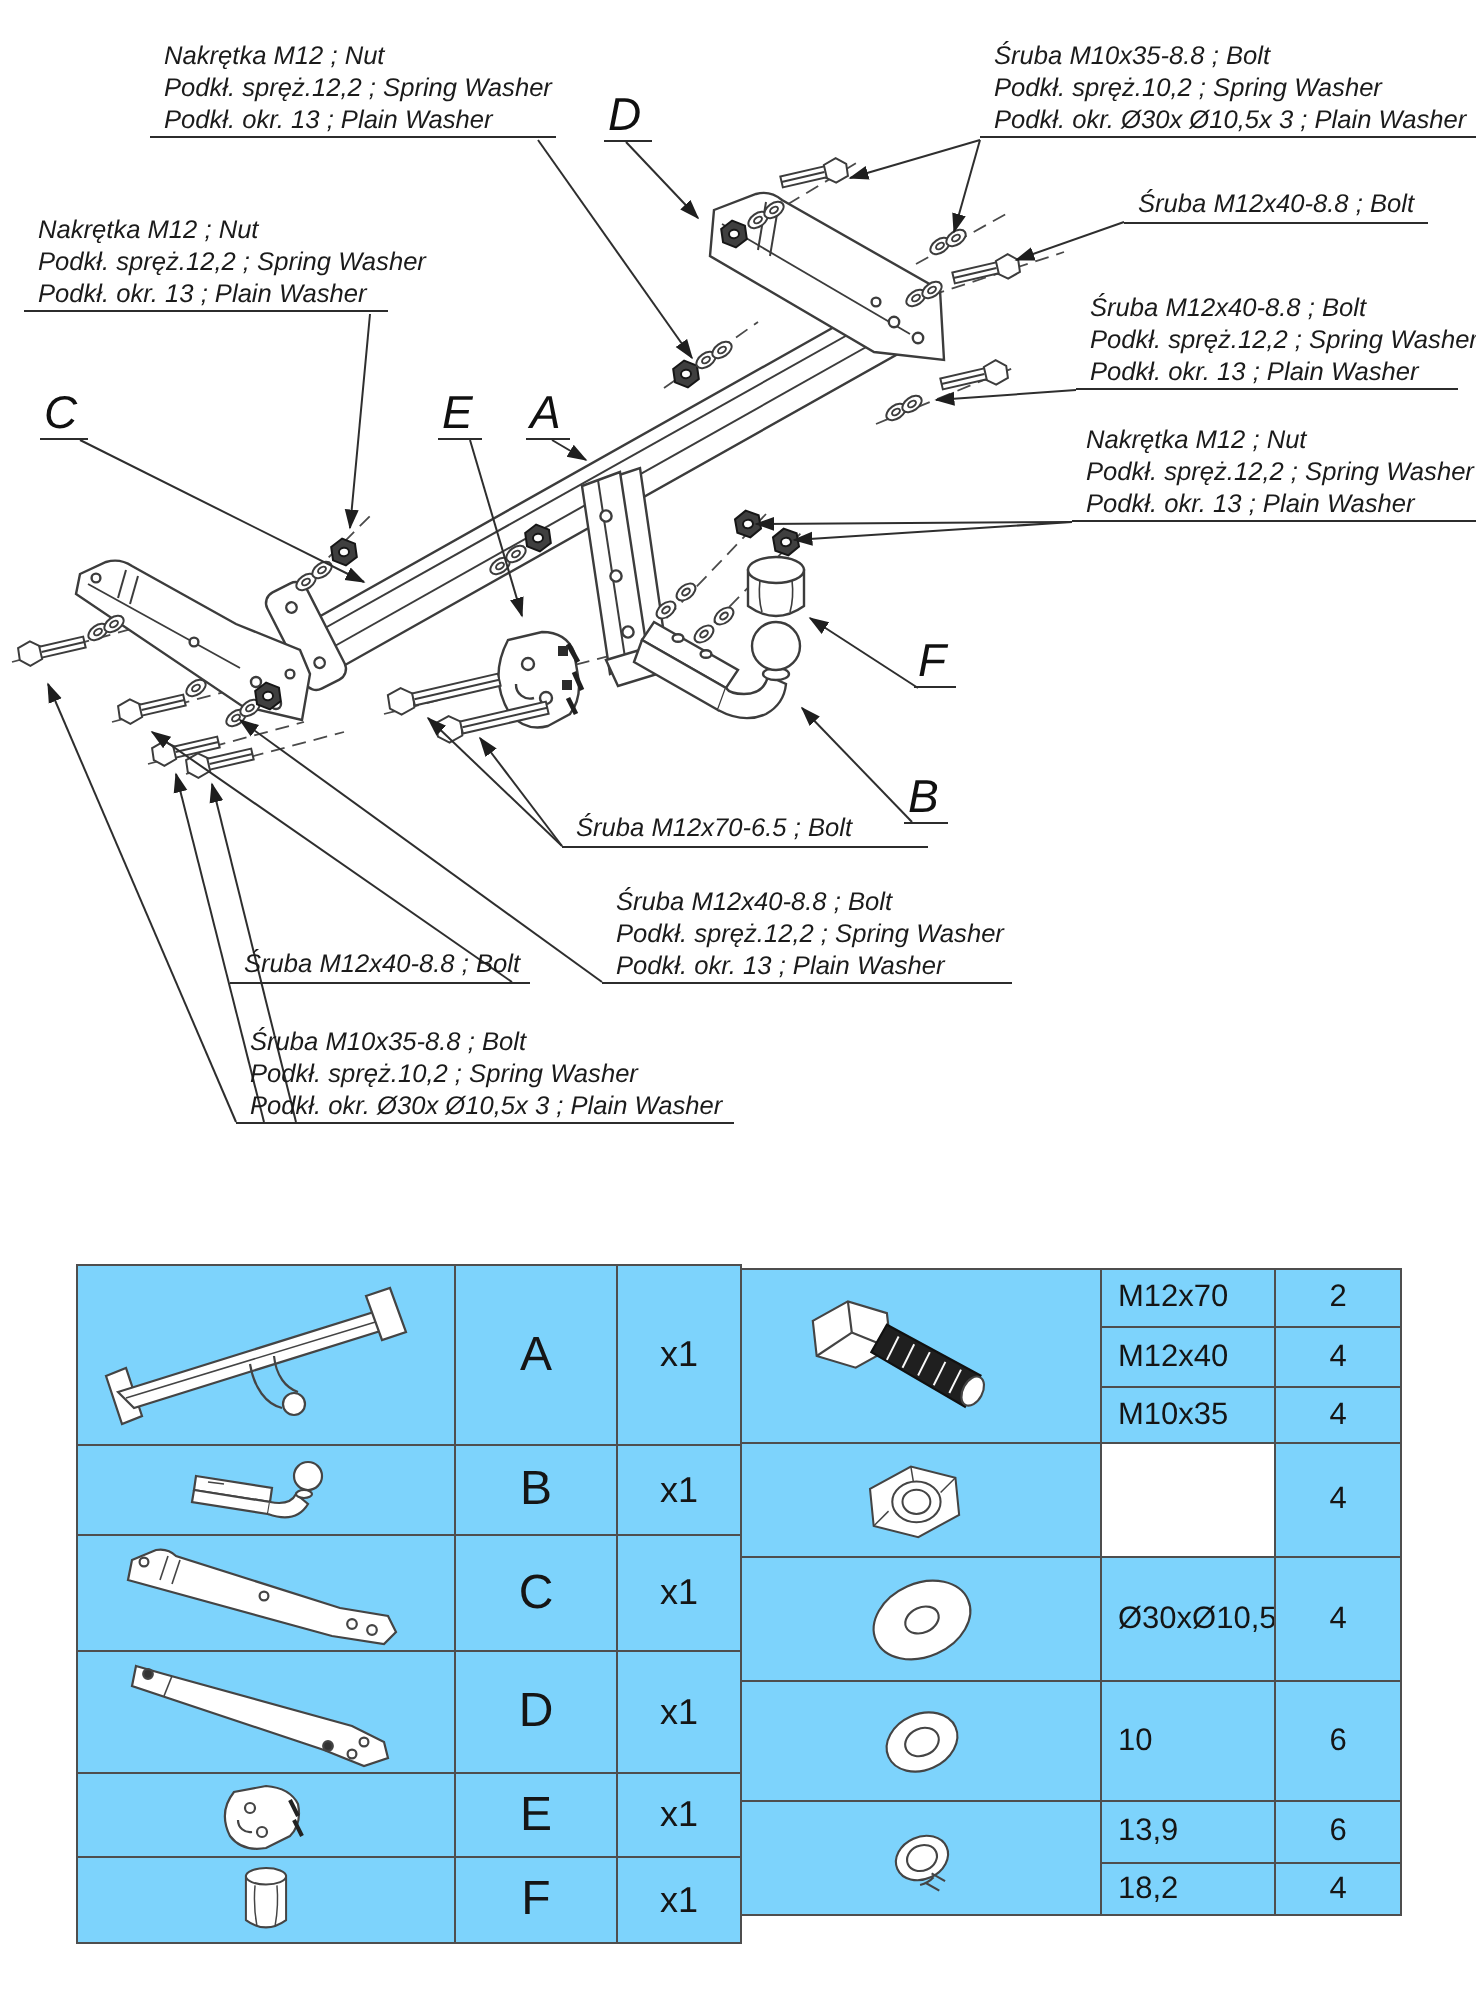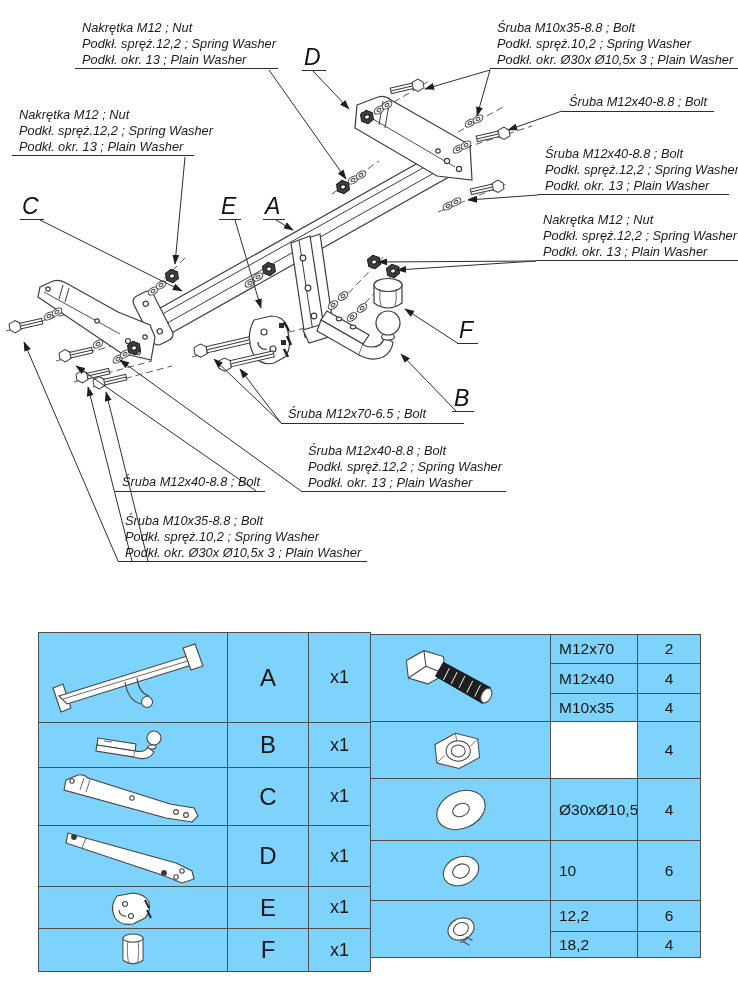--- a/index.html
+++ b/index.html
@@ -411,18 +411,18 @@
     <svg width="56" height="50" viewBox="0 0 56 52" fill="#fff" stroke="#444" stroke-width="1.1">
       <g transform="rotate(-24 28 26)">
         <ellipse cx="28" cy="26" rx="14" ry="11"></ellipse>
         <ellipse cx="28" cy="26" rx="8" ry="6.5"></ellipse>
       </g>
       <line x1="33" y1="34" x2="40" y2="38"></line>
       <line x1="30" y1="39" x2="37" y2="43"></line>
       <path d="M34,36 a14,11 0 0 1 -7,4" fill="none"></path>
     </svg>
   </div>
-  <div class="cell hlabel" style="left:550px;top:900px;width:88px;height:32px">12,2</div>
+  <div class="cell hlabel" style="left:550px;top:900px;width:88px;height:32px">13,9</div>
   <div class="cell hqty" style="left:637px;top:900px;width:64px;height:32px">6</div>
   <div class="cell hlabel" style="left:550px;top:931px;width:88px;height:27px">18,2</div>
   <div class="cell hqty" style="left:637px;top:931px;width:64px;height:27px">4</div>
 
 </div>
 
 </body></html>

